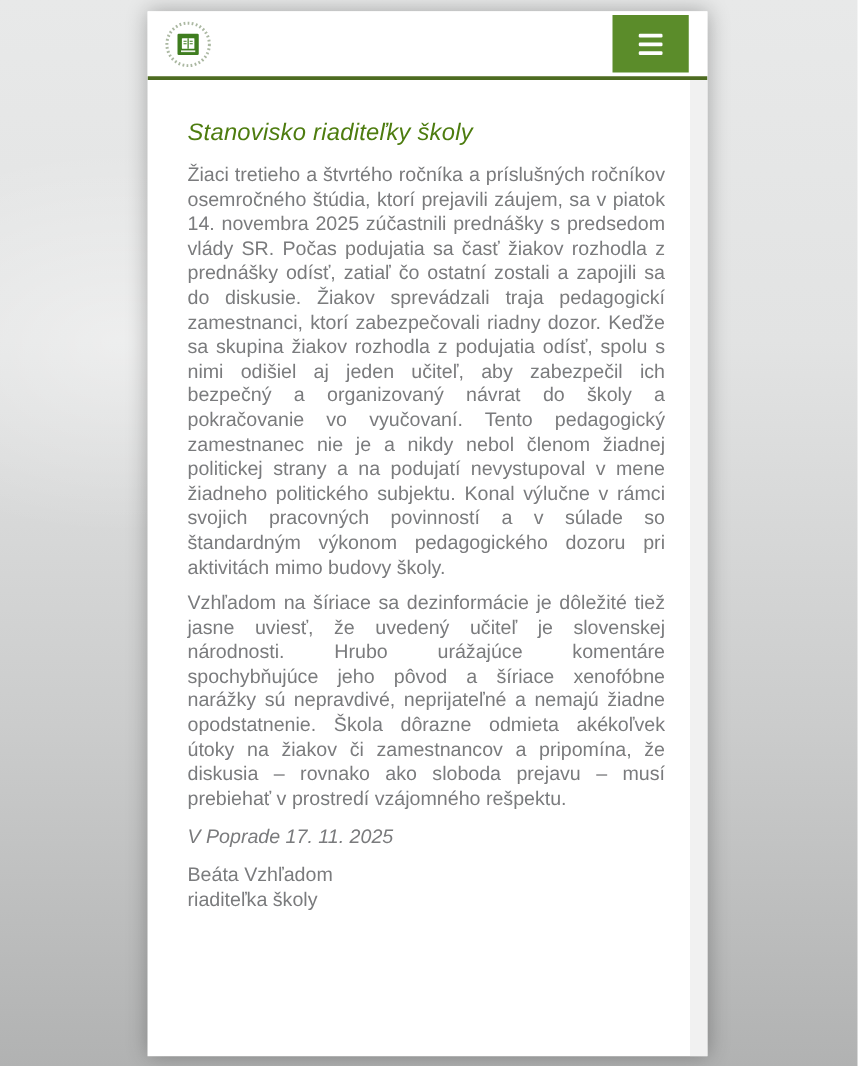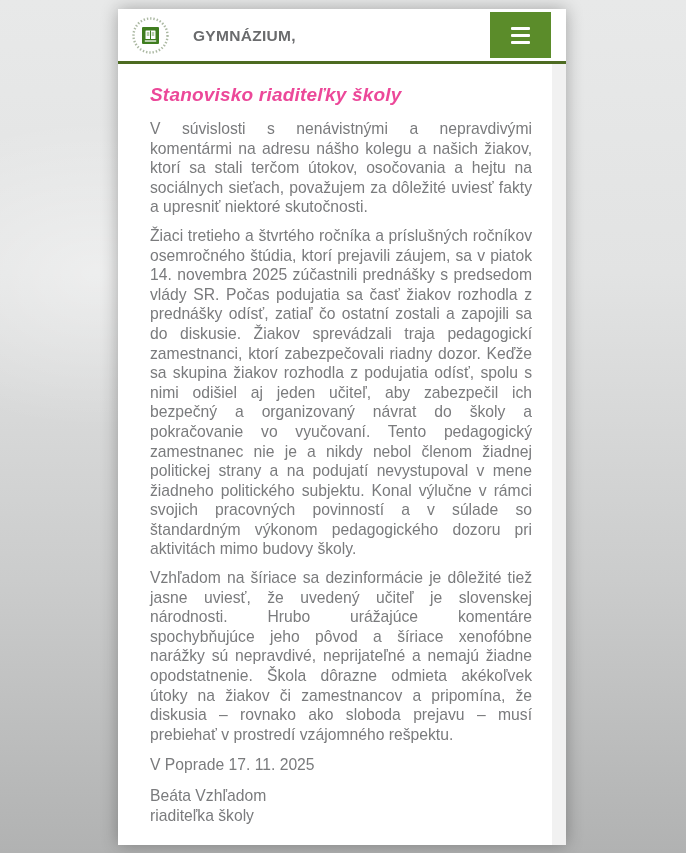--- a/index.html
+++ b/index.html
@@ -86,45 +86,45 @@
     bottom: 0;
     background: #f1f1f1;
   }
 
   
   .content {
     position: relative;
     padding: 20px 34px 0 32px;
   }
   .article-title {
-    margin: 0 0 13px 0;
+    margin: 12px 0 13px 0;
     font-size: 19px;
-    font-weight: bold;
+    font-weight: normal;
     font-style: italic;
-    color: #ec4899;
+    color: #4d7c0f;
     letter-spacing: 0.2px;
   }
   .date-row {
     display: flex;
     align-items: center;
     gap: 9px;
     font-size: 15.5px;
     color: #9a9b9d;
     margin-bottom: 16px;
   }
   .date-row svg { display: block; }
 
   .article p {
     margin: 0 0 9px 0;
     font-size: 15.7px;
     line-height: 19.6px;
     color: #7a7b7d;
     text-align: justify;
   }
-  .article p.plain { text-align: left; margin-top: 11px; }
+  .article p.plain { text-align: left; margin-top: 11px; font-style: italic; }
   .article p.signature { margin-top: 11px; margin-bottom: 0; text-align: left; }
 </style>
 </head>
 <body>
 
 <div class="site-wrapper">
 
   <header class="site-header">
     <div class="logo-wrap">
       <svg width="43" height="43" viewBox="0 0 43 43">
@@ -135,39 +135,37 @@
         <line x1="21.5" y1="16.5" x2="21.5" y2="25" stroke="#3f7d1f" stroke-width="1"></line>
         <line x1="17.8" y1="19" x2="20.3" y2="19" stroke="#3f7d1f" stroke-width="0.8"></line>
         <line x1="17.8" y1="21" x2="20.3" y2="21" stroke="#3f7d1f" stroke-width="0.8"></line>
         <line x1="22.7" y1="19" x2="25.2" y2="19" stroke="#3f7d1f" stroke-width="0.8"></line>
         <line x1="22.7" y1="21" x2="25.2" y2="21" stroke="#3f7d1f" stroke-width="0.8"></line>
         <rect x="15.8" y="26.3" width="11.4" height="1.4" fill="#ffffff" opacity="0.9"></rect>
       </svg>
     </div>
 
     <div class="school-name">
-      <div>GYMNÁZIUM,</div>
     </div>
 
     <button class="menu-btn">
       <span class="bar"></span>
       <span class="bar"></span>
       <span class="bar"></span>
     </button>
   </header>
 
   <div class="scroll-track"></div>
 
   <main class="content">
     <article class="article">
 
       <h1 class="article-title">Stanovisko riaditeľky školy</h1>
 
 
-      <p>V súvislosti s nenávistnými a nepravdivými komentármi na adresu nášho kolegu a našich žiakov, ktorí sa stali terčom útokov, osočovania a hejtu na sociálnych sieťach, považujem za dôležité uviesť fakty a upresniť niektoré skutočnosti.</p>
       <p>Žiaci tretieho a štvrtého ročníka a príslušných ročníkov osemročného štúdia, ktorí prejavili záujem, sa v piatok 14. novembra 2025 zúčastnili prednášky s predsedom vlády SR. Počas podujatia sa časť žiakov rozhodla z prednášky odísť, zatiaľ čo ostatní zostali a zapojili sa do diskusie. Žiakov sprevádzali traja pedagogickí zamestnanci, ktorí zabezpečovali riadny dozor. Keďže sa skupina žiakov rozhodla z podujatia odísť, spolu s nimi odišiel aj jeden učiteľ, aby zabezpečil ich bezpečný a organizovaný návrat do školy a pokračovanie vo vyučovaní. Tento pedagogický zamestnanec nie je a nikdy nebol členom žiadnej politickej strany a na podujatí nevystupoval v mene žiadneho politického subjektu. Konal výlučne v rámci svojich pracovných povinností a v súlade so štandardným výkonom pedagogického dozoru pri aktivitách mimo budovy školy.</p>
       <p>Vzhľadom na šíriace sa dezinformácie je dôležité tiež jasne uviesť, že uvedený učiteľ je slovenskej národnosti. Hrubo urážajúce komentáre spochybňujúce jeho pôvod a šíriace xenofóbne narážky sú nepravdivé, neprijateľné a nemajú žiadne opodstatnenie. Škola dôrazne odmieta akékoľvek útoky na žiakov či zamestnancov a pripomína, že diskusia – rovnako ako sloboda prejavu – musí prebiehať v prostredí vzájomného rešpektu.</p>
 
       <p class="plain">V Poprade 17. 11. 2025</p>
 
       <p class="signature">
         <span>Beáta Vzhľadom</span><br>
         <span>riaditeľka školy</span>
       </p>
 

